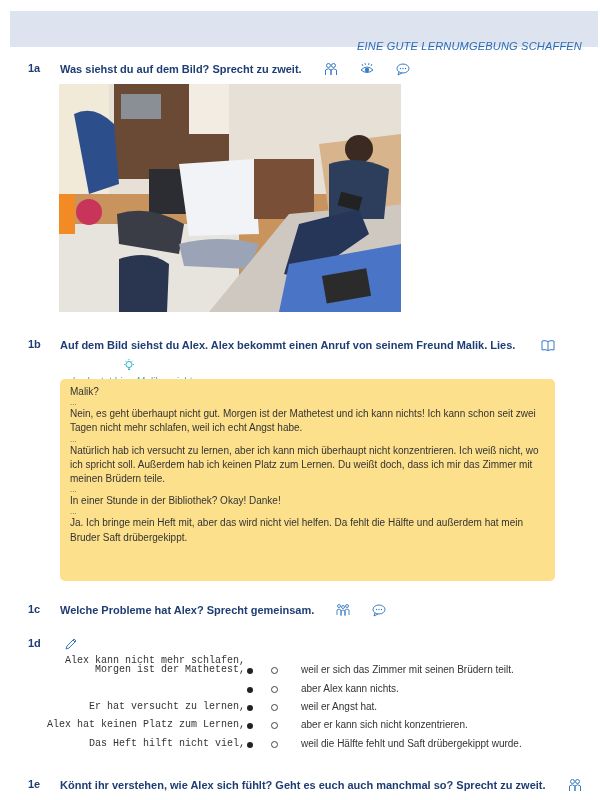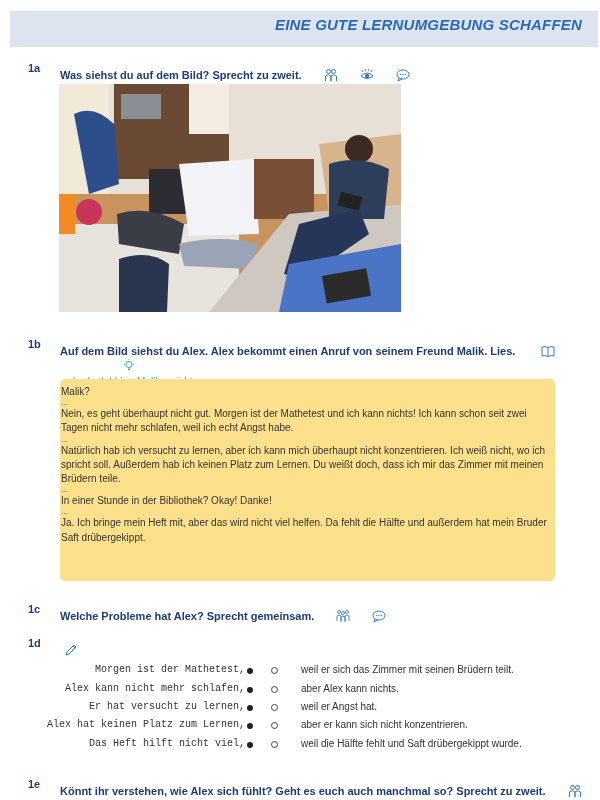--- a/index.html
+++ b/index.html
@@ -6,46 +6,46 @@
     body {
       width: 600px; height: 800px; overflow: hidden; background: #ffffff;
       font-family: "Liberation Sans", sans-serif; color: #333;
       position: relative;
     }
     .header-bar {
       position: absolute; left: 10px; top: 11px; width: 588px; height: 36px;
       background: #dde3ef;
     }
     .header-title {
-      position: absolute; right: 16px; top: 5px;
-      font-size: 15px; font-weight: bold; font-style: italic;
+      position: absolute; right: 16px; top: 29px;
+      font-size: 11px; font-weight: normal; font-style: italic;
       color: #2a6bb4; letter-spacing: 0.2px;
     }
     .task-num {
       position: absolute; left: 28px; font-size: 11px; font-weight: bold; color: #1e3d73;
     }
     .task-text {
       position: absolute; left: 60px; font-size: 11px; font-weight: bold; color: #1e3d73;
-      white-space: nowrap; display: flex; align-items: center; gap: 22px; margin-top: 6px;
+      white-space: nowrap; display: flex; align-items: center; gap: 22px;
     }
     .icon { display: inline-block; width: 14px; height: 14px; vertical-align: middle; }
     .icon svg { width: 14px; height: 14px; display: block; }
     .photo {
       position: absolute; left: 59px; top: 84px; width: 342px; height: 228px;
       overflow: hidden;
       background: linear-gradient(180deg, #e8e2d8 0%, #e2dbd0 35%, #c89a68 55%, #d9d2c8 75%, #bcbab8 100%);
     }
     .tip {
       position: absolute; left: 62px; top: 358px; font-size: 10px; color: #2fb3c4;
       display: flex; align-items: center; gap: 4px; flex-direction: column;
     }
     .dialog {
       position: absolute; left: 60px; top: 379px; width: 495px; height: 202px;
       background: #fde08c; border-radius: 5px; box-sizing: border-box;
-      padding: 6px 1px; font-size: 10px; line-height: 14.2px; color: #333;
+      padding: 6px 10px; font-size: 10px; line-height: 14.2px; color: #333;
     }
     .dialog .line { white-space: pre-wrap; }
     .dialog .dots { font-size: 8px; line-height: 8px; color: #555; }
     .match-left {
       position: absolute; right: 355px; font-size: 10px; color: #333; text-align: right; white-space: nowrap; font-family: Liberation Mono, monospace;
     }
     .dot-filled {
       position: absolute; left: 247px; width: 6px; height: 6px; border-radius: 50%; background: #222;
     }
     .dot-empty {
@@ -191,21 +191,21 @@
     </span>
   </span>
 </div>
 
 <div>
   <span class="match-left" style="top:664px">Morgen ist der Mathetest,</span>
   <span class="dot-filled" style="top:668px"></span>
   <span class="dot-empty" style="top:667px"></span>
   <span class="match-right" style="top:664px">weil er sich das Zimmer mit seinen Brüdern teilt.</span>
 
-  <span class="match-left" style="top:683px">Alex kann nicht mehr schlafen,</span>
+  <span class="match-left" style="top:655px">Alex kann nicht mehr schlafen,</span>
   <span class="dot-filled" style="top:687px"></span>
   <span class="dot-empty" style="top:686px"></span>
   <span class="match-right" style="top:683px">aber Alex kann nichts.</span>
 
   <span class="match-left" style="top:701px">Er hat versucht zu lernen,</span>
   <span class="dot-filled" style="top:705px"></span>
   <span class="dot-empty" style="top:704px"></span>
   <span class="match-right" style="top:701px">weil er Angst hat.</span>
 
   <span class="match-left" style="top:719px">Alex hat keinen Platz zum Lernen,</span>

